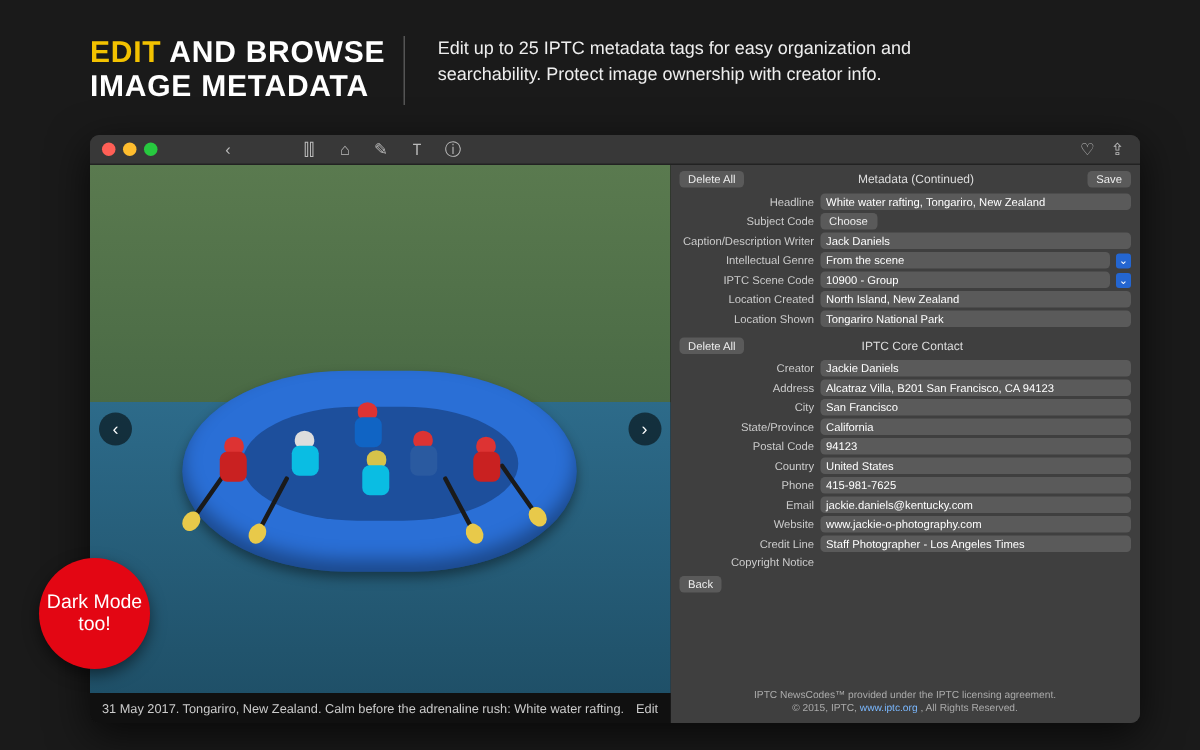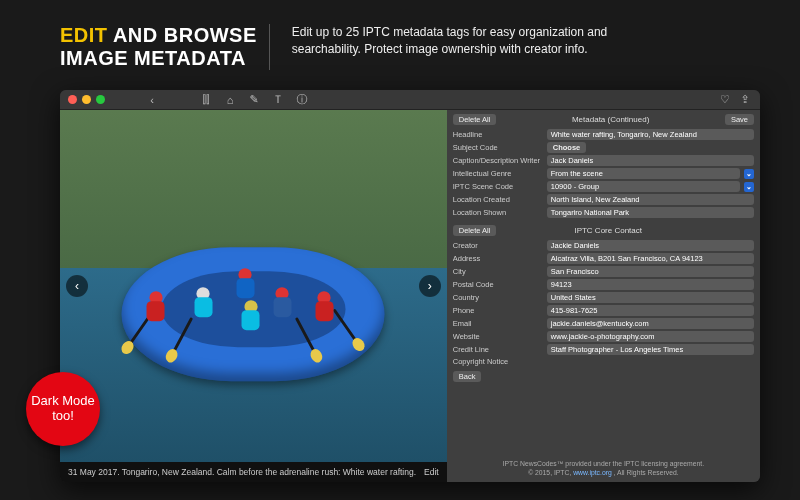--- a/index.html
+++ b/index.html
@@ -169,38 +169,37 @@
     padding:1px 6px;
     cursor:pointer;
   }
   .meta-row{
     display:flex;align-items:center;
     margin:1px 0;
     gap:4px;
   }
   .meta-label{
     flex:0 0 90px;
-    text-align:left;
+    text-align:right;
     color:#ccc;
     font-size:7.5px;
     white-space:nowrap;overflow:hidden;text-overflow:ellipsis;
   }
   .meta-value{
     flex:1;
     background:#5a5a5a;
     border-radius:3px;
     padding:1px 4px;
     font-size:7.5px;
     color:#fff;
     white-space:nowrap;overflow:hidden;text-overflow:ellipsis;
     min-height:11px;
   }
   .meta-trail{
     flex:0 0 auto;
-    font-weight:bold;
   }
   .drop-dot{
     width:10px;height:10px;background:#2466d1;border-radius:2px;
     display:flex;align-items:center;justify-content:center;
     color:#fff;font-size:7px;
   }
   .section-gap{height:6px;}
   .credits{
     margin-top:auto;
     font-size:6.8px;
@@ -355,20 +354,24 @@
         </div>
       <div class="meta-row">
           <span class="meta-label">Address</span>
           <span class="meta-value">Alcatraz Villa, B201 San Francisco, CA 94123</span>
         </div>
       <div class="meta-row">
           <span class="meta-label">City</span>
           <span class="meta-value">San Francisco</span>
         </div>
       <div class="meta-row">
+          <span class="meta-label">State/Province</span>
+          <span class="meta-value">California</span>
+        </div>
+      <div class="meta-row">
           <span class="meta-label">Postal Code</span>
           <span class="meta-value">94123</span>
         </div>
       <div class="meta-row">
           <span class="meta-label">Country</span>
           <span class="meta-value">United States</span>
         </div>
       <div class="meta-row">
           <span class="meta-label">Phone</span>
           <span class="meta-value">415-981-7625</span>

